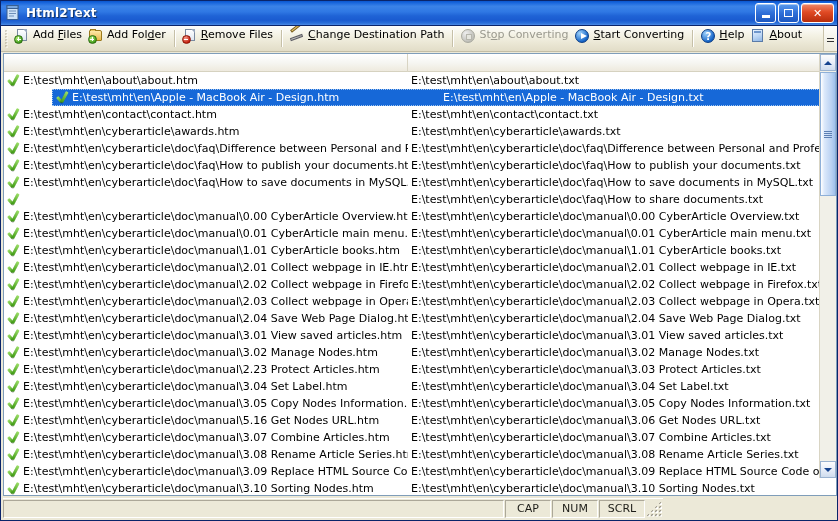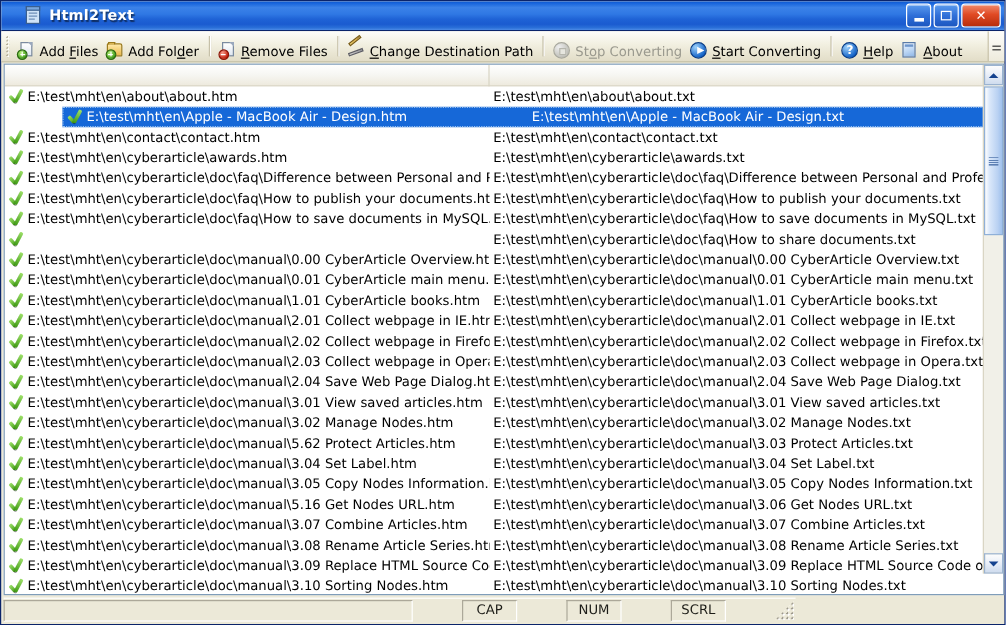--- a/index.html
+++ b/index.html
@@ -25,21 +25,21 @@
   
   .titlebar {
     position: relative;
     height: 25px;
     box-sizing: border-box;
     background: linear-gradient(180deg,
         #0a55cf 0%, #1a67dd 8%, #3b82e8 22%, #2f78e4 45%,
         #1f63d6 62%, #1a5bd0 80%, #2a6fd8 92%, #4b8ae6 100%);
     display: flex;
     align-items: center;
-    padding-left: 18px;
+    padding-left: 3px;
     border-bottom: 1px solid #0a246a;
   }
   .titlebar-icon {
     width: 18px; height: 18px;
     position: relative;
     margin-right: 4px;
     flex: 0 0 auto;
   }
   .title-text {
     color: #ffffff;
@@ -99,21 +99,21 @@
     margin-right: 4px;
     background-image:
       radial-gradient(circle at 1px 1px, #ffffff 0.6px, transparent 0.8px),
       radial-gradient(circle at 1px 1px, #a6a08a 0.6px, transparent 0.8px);
     background-size: 3px 3px, 3px 3px;
     background-position: 1px 1px, 0 0;
     flex: 0 0 auto;
   }
   .tb-item {
     display: flex;
-    align-items: flex-end;
+    align-items: flex-start;
     height: 22px;
     padding: 0 4px 0 2px;
     white-space: nowrap;
     color: #000;
     flex: 0 0 auto;
   }
   .tb-item.disabled { color: #9a998e; }
   .tb-label { margin-left: 3px; font-size: 11px; }
   .tb-label u { text-decoration: underline; }
   .tb-sep {
@@ -388,21 +388,20 @@
     width: 660px;
     height: 20px;
     box-sizing: border-box;
     background: #ece9d8;
     border-top: 1px solid #ffffff;
     display: flex;
     align-items: center;
     justify-content: flex-end;
     font-size: 11px;
     color: #3a3a32;
-    gap: 40px;
   }
   .status-main {
     flex: 1 1 auto;
     height: 18px;
     box-sizing: border-box;
     border: 1px solid;
     border-color: #aca899 #ffffff #ffffff #aca899;
     margin-right: 1px;
   }
   .status-pane {
@@ -658,21 +657,21 @@
         <div class="lv-row">
           <div class="lv-cell c1">
             <span class="check"></span>
             <span class="cell-text">E:\test\mht\en\cyberarticle\doc\manual\3.02 Manage Nodes.htm</span>
           </div>
           <div class="lv-cell c2"><span class="cell-text">E:\test\mht\en\cyberarticle\doc\manual\3.02 Manage Nodes.txt</span></div>
         </div>
         <div class="lv-row">
           <div class="lv-cell c1">
             <span class="check"></span>
-            <span class="cell-text">E:\test\mht\en\cyberarticle\doc\manual\5.62 Protect Articles.htm</span>
+            <span class="cell-text">E:\test\mht\en\cyberarticle\doc\manual\2.23 Protect Articles.htm</span>
           </div>
           <div class="lv-cell c2"><span class="cell-text">E:\test\mht\en\cyberarticle\doc\manual\3.03 Protect Articles.txt</span></div>
         </div>
         <div class="lv-row">
           <div class="lv-cell c1">
             <span class="check"></span>
             <span class="cell-text">E:\test\mht\en\cyberarticle\doc\manual\3.04 Set Label.htm</span>
           </div>
           <div class="lv-cell c2"><span class="cell-text">E:\test\mht\en\cyberarticle\doc\manual\3.04 Set Label.txt</span></div>
         </div>

